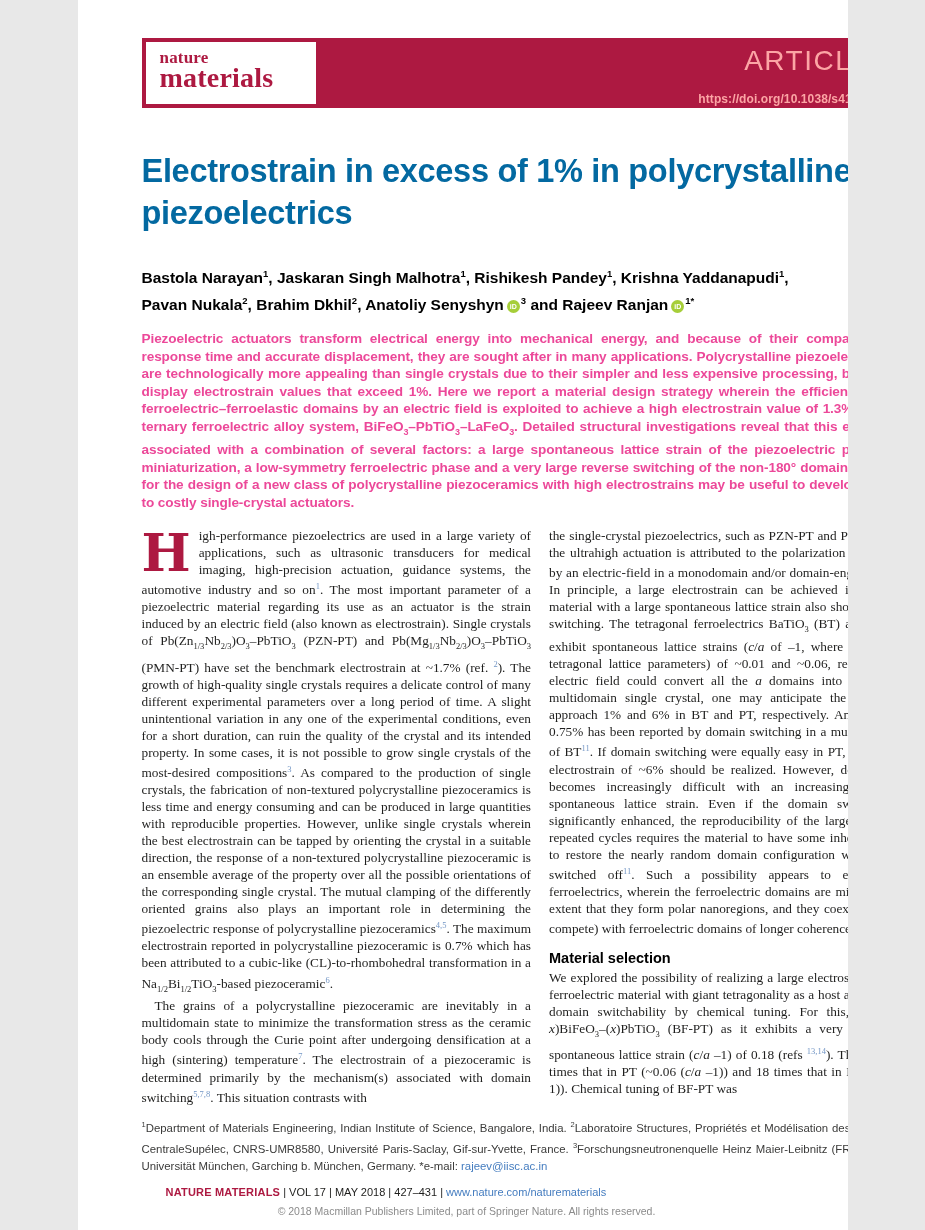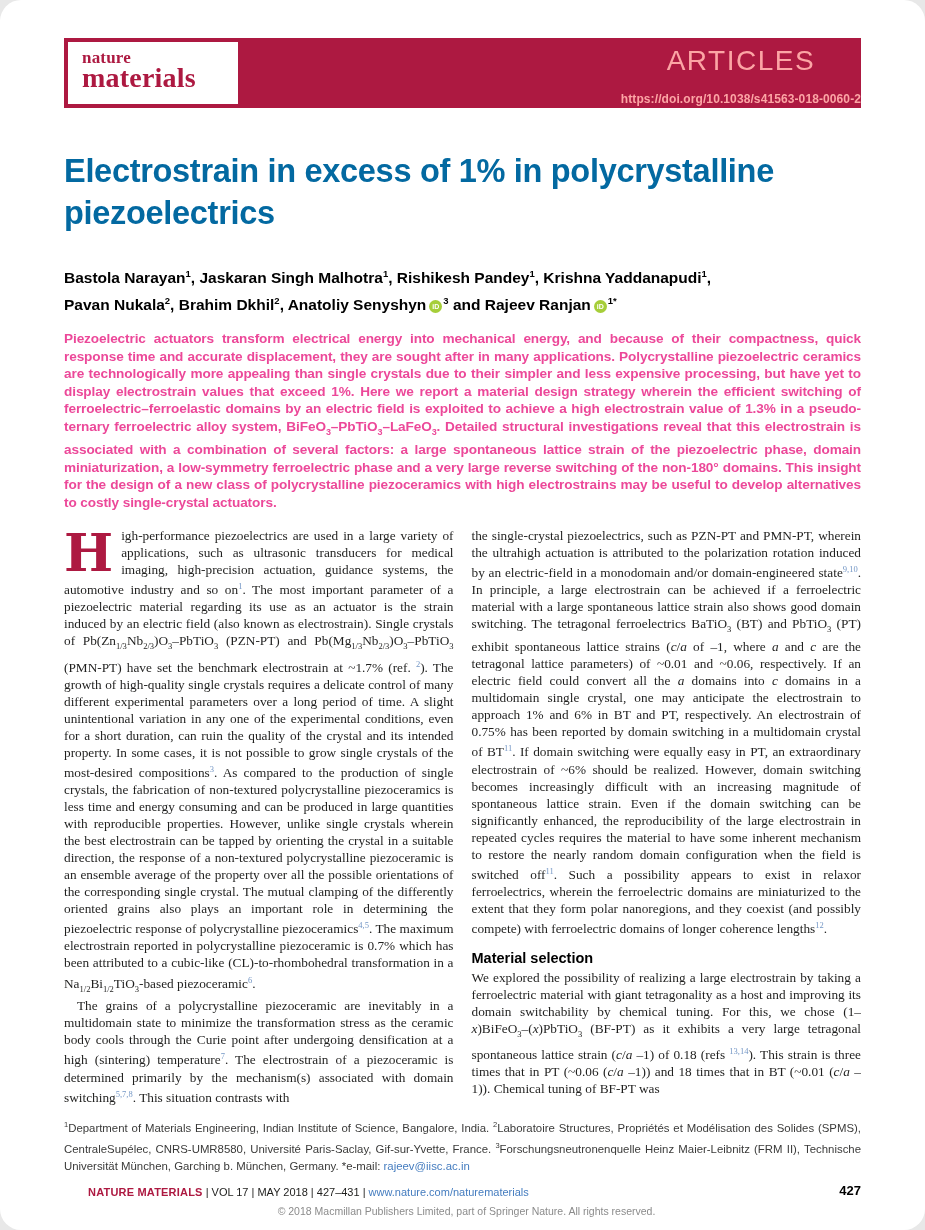--- a/index.html
+++ b/index.html
@@ -1,20 +1,20 @@
 <!DOCTYPE html>
 <html><head>
 <meta charset="utf-8">
 <style>
   * { margin:0; padding:0; box-sizing:border-box; }
   html,body { background:#e8e8e8; }
   .page {
-    position:relative; width:925px; height:1230px; margin:0 auto;
+    position:relative; width:770px; height:1230px; margin:0 auto;
     background:#ffffff; overflow:hidden;
-    font-family:"Liberation Sans", sans-serif; color:#1d1d1b;border-radius:21px;
+    font-family:"Liberation Sans", sans-serif; color:#1d1d1b;
   }
   
   .banner {
     position:absolute; left:64px; top:38px; width:797px; height:70px;
     background:#ad1941;
   }
   .logo-box {
     position:absolute; left:4px; top:4px; bottom:4px; width:170px;
     background:#ffffff; padding:7px 0 0 14px;
     font-family:"Liberation Serif", serif; color:#ad1941;

